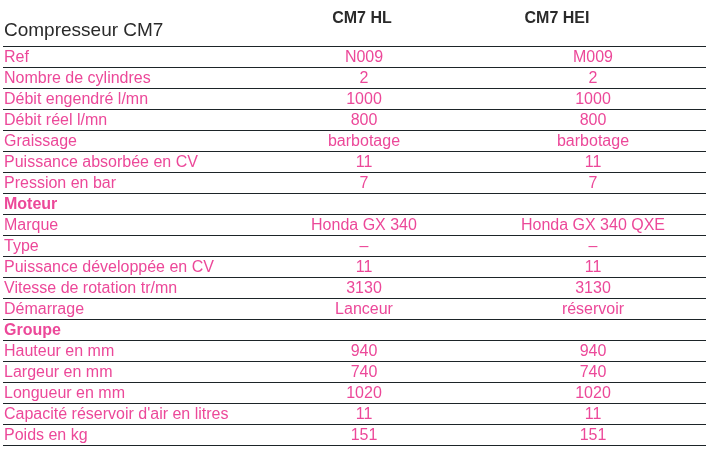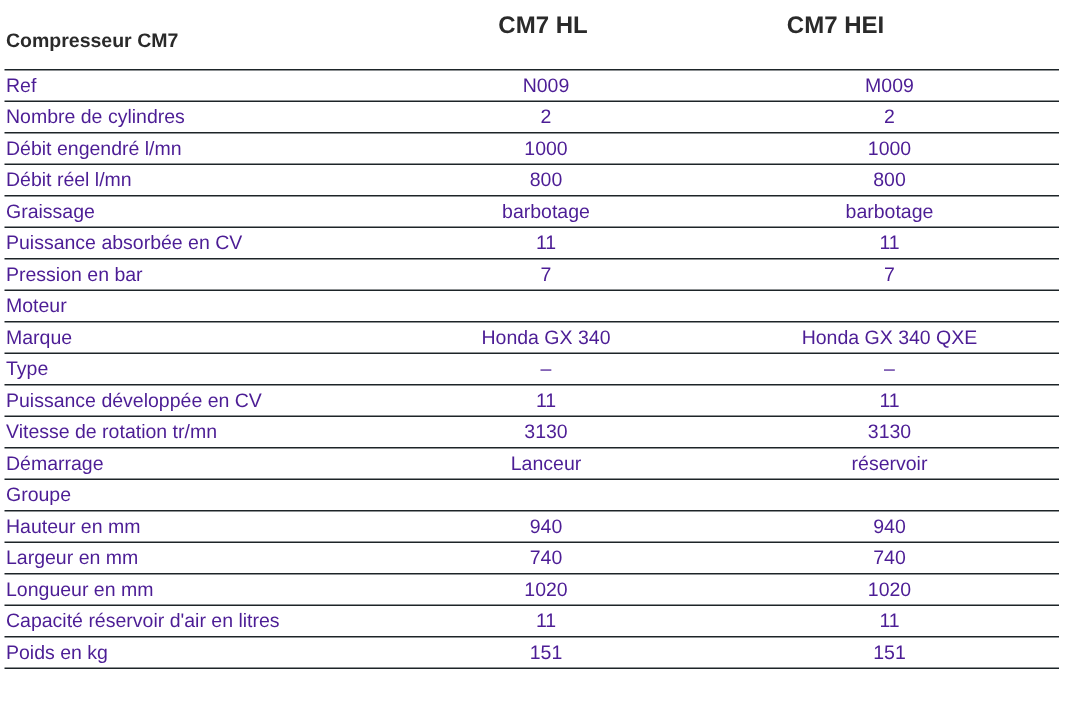--- a/index.html
+++ b/index.html
@@ -1,29 +1,29 @@
 <!DOCTYPE html>
 <html><head>
 <meta charset="utf-8">
 <style>
   html, body { margin: 0; padding: 0; background: #ffffff; }
   body { width: 710px; height: 473px; overflow: hidden; font-family: "Liberation Sans", "DejaVu Sans", sans-serif; color: #222222; }
   .wrap { position: relative; width: 710px; height: 473px; }
   .header { position: absolute; left: 0; top: 0; width: 710px; height: 47px; }
-  .h-title { position: absolute; left: 4px; top: 19px; font-size: 13px; font-weight: bold; color: #2a2a2a; }
+  .h-title { position: absolute; left: 4px; top: 19px; font-size: 19px; font-weight: normal; color: #2a2a2a; }
   .h-col { position: absolute; top: 9px; font-size: 16px; font-weight: bold; color: #2a2a2a; transform: translateX(-50%); white-space: nowrap; }
   .h-col1 { left: 362px; }
   .h-col2 { left: 557px; }
   table { position: absolute; left: 3px; top: 46px; width: 703px; border-collapse: collapse; table-layout: fixed; }
-  td { height: 20px; padding: 0; border-top: 1.5px solid #1d2428; font-size: 13px; line-height: 20px; white-space: nowrap; color: #4c1d95; }
+  td { height: 20px; padding: 0; border-top: 1.5px solid #1d2428; font-size: 16px; line-height: 20px; white-space: nowrap; color: #ec4899; }
   tr:last-child td { border-bottom: 1.5px solid #1d2428; }
   td.label { padding-left: 1px; width: 245px; }
   td.v1 { text-align: center; width: 230px; }
   td.v2 { text-align: center; width: 228px; }
-  tr.section td.label { font-weight: normal; }
+  tr.section td.label { font-weight: bold; }
   col.c1 { width: 245px; } col.c2 { width: 232px; } col.c3 { width: 226px; }
 </style>
 </head>
 <body>
 
 <div class="wrap">
   <div class="header">
     <div class="h-title">Compresseur CM7</div>
     <div class="h-col h-col1">CM7 HL</div>
     <div class="h-col h-col2">CM7 HEI</div>

